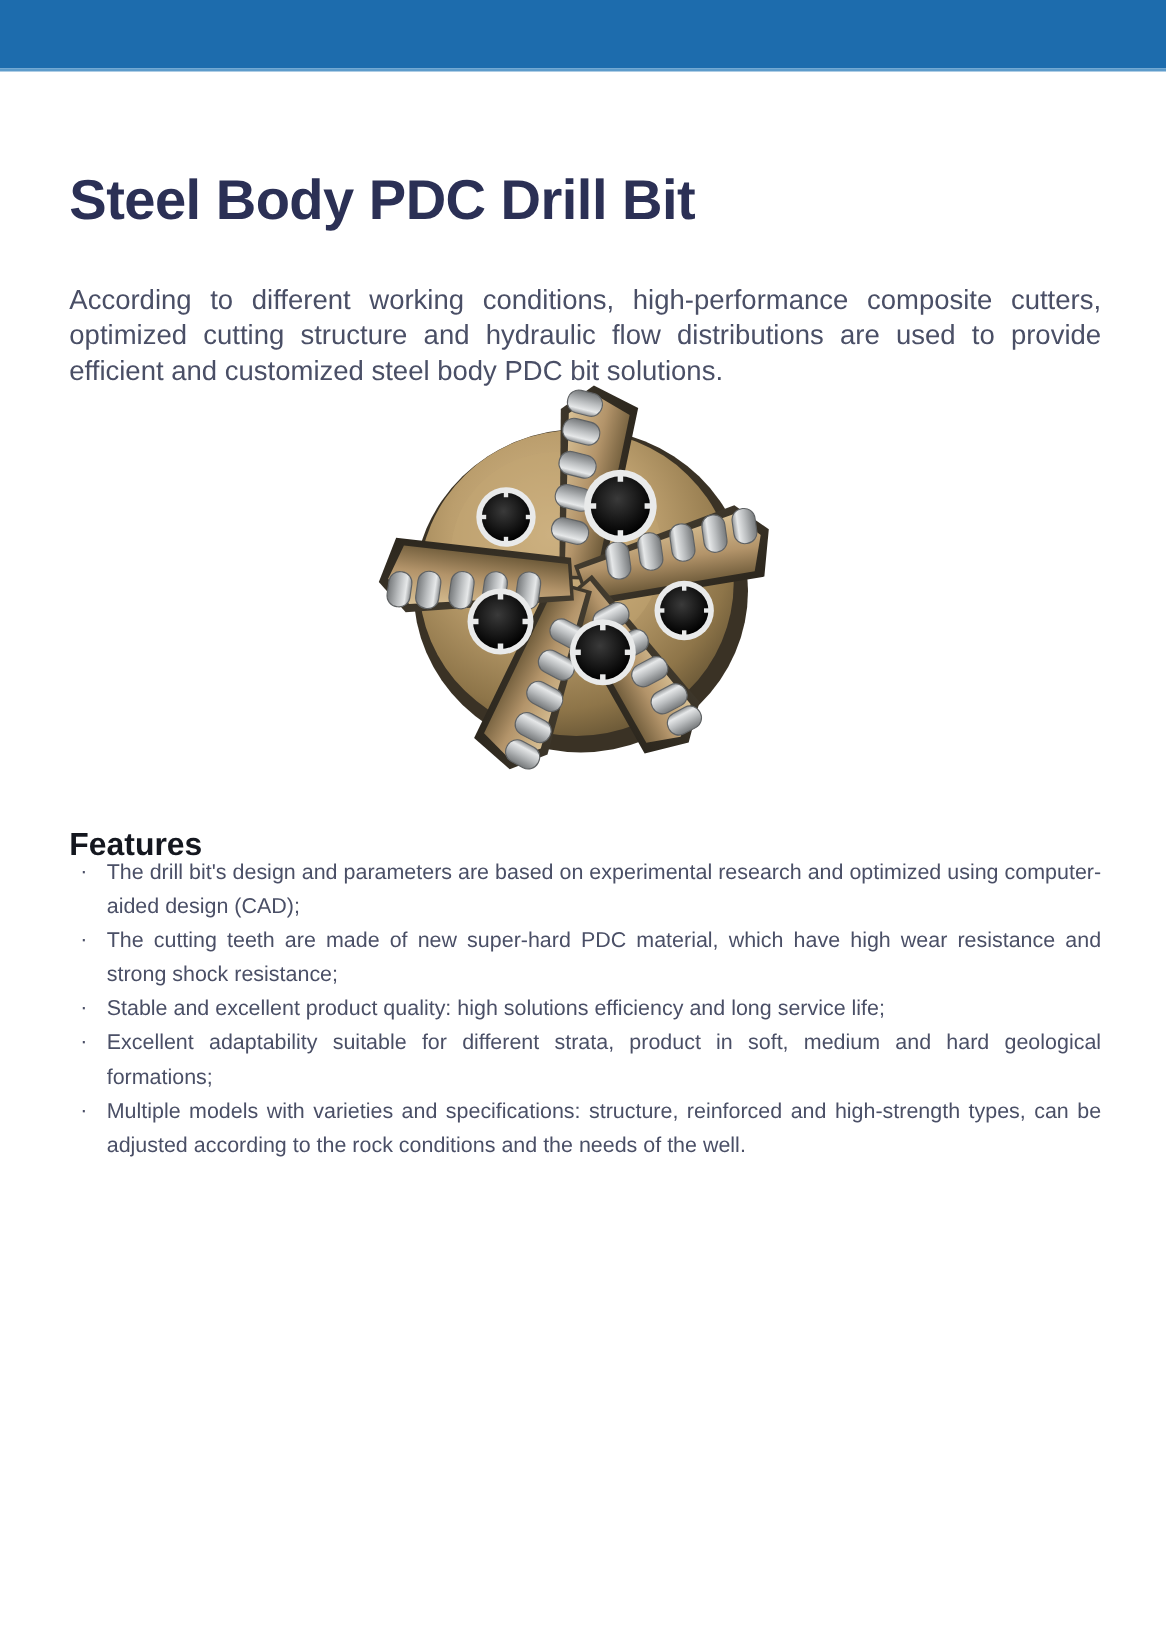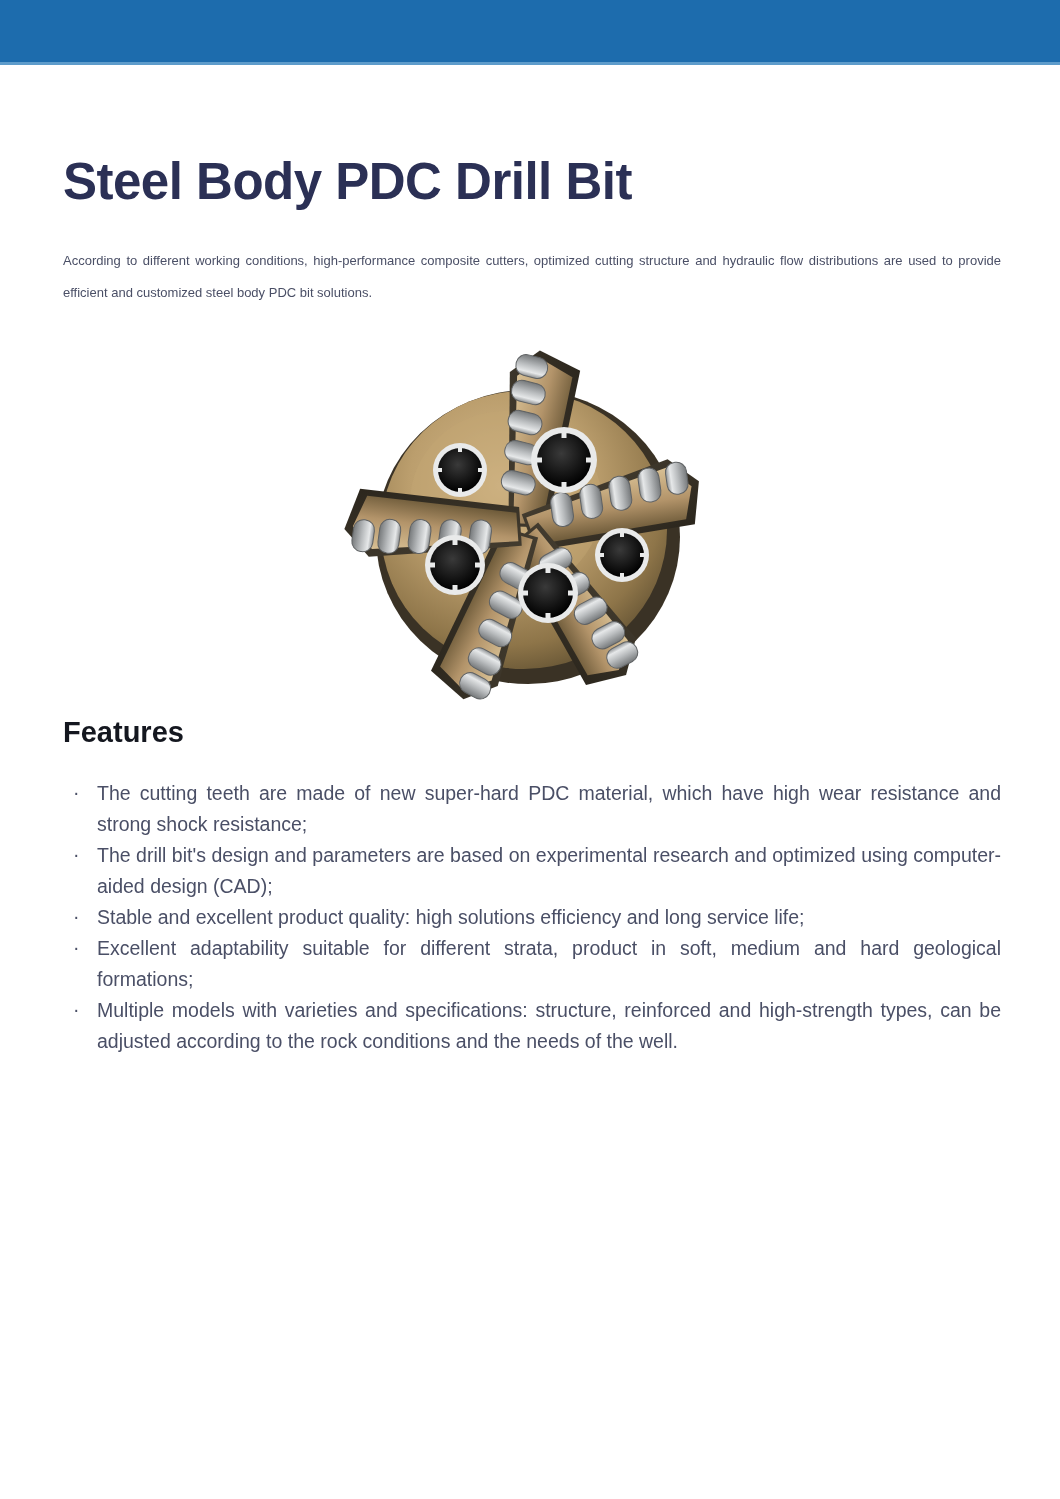--- a/index.html
+++ b/index.html
@@ -48,34 +48,34 @@
     font-weight: bold;
     color: #2b3055;
     letter-spacing: -0.5px;
     white-space: nowrap;
   }
   .intro {
     position: absolute;
     left: 63px;
     top: 232px;
     width: 938px;
-    font-size: 13px;
+    font-size: 25px;
     line-height: 32px;
     color: #4a4f66;
     text-align: justify;
   }
 
   .section-heading {
     position: absolute;
     left: 63px;
     font-size: 29px;
     font-weight: bold;
     color: #14171f;
   }
-  .section-heading.features { top: 692px; }
+  .section-heading.features { top: 728px; }
   .section-heading.size { top: 1118px; }
 
   .feature-list {
     position: absolute;
     left: 63px;
     top: 778px;
     width: 938px;
     margin: 0;
     padding: 0;
     list-style: none;
@@ -293,22 +293,22 @@
             <line x1="0" y1="-28" x2="0" y2="-20"></line>
               <line x1="0" y1="20" x2="0" y2="28"></line>
           </g>
         </g>
       </g>
     </svg>
   </div>
 
   <h2 class="section-heading features">Features</h2>
   <ul class="feature-list">
+    <li class="feature-item"><span>The drill bit's design and parameters are based on experimental research and optimized using computer-aided design (CAD);</span></li>
     <li class="feature-item"><span>The cutting teeth are made of new super-hard PDC material, which have high wear resistance and strong shock resistance;</span></li>
-    <li class="feature-item"><span>The drill bit's design and parameters are based on experimental research and optimized using computer-aided design (CAD);</span></li>
     <li class="feature-item"><span>Stable and excellent product quality: high solutions efficiency and long service life;</span></li>
     <li class="feature-item"><span>Excellent adaptability suitable for different strata, product in soft, medium and hard geological formations;</span></li>
     <li class="feature-item"><span>Multiple models with varieties and specifications: structure, reinforced and high-strength types, can be adjusted according to the rock conditions and the needs of the well.</span></li>
   </ul>
 
   <h2 class="section-heading size">Body</h2>
   <div class="size-value">3 - 1 / 4 ”~26 ”</div>
 
   <div class="art art-face-small">
     <svg viewBox="0 0 265 255" xmlns="http://www.w3.org/2000/svg">

